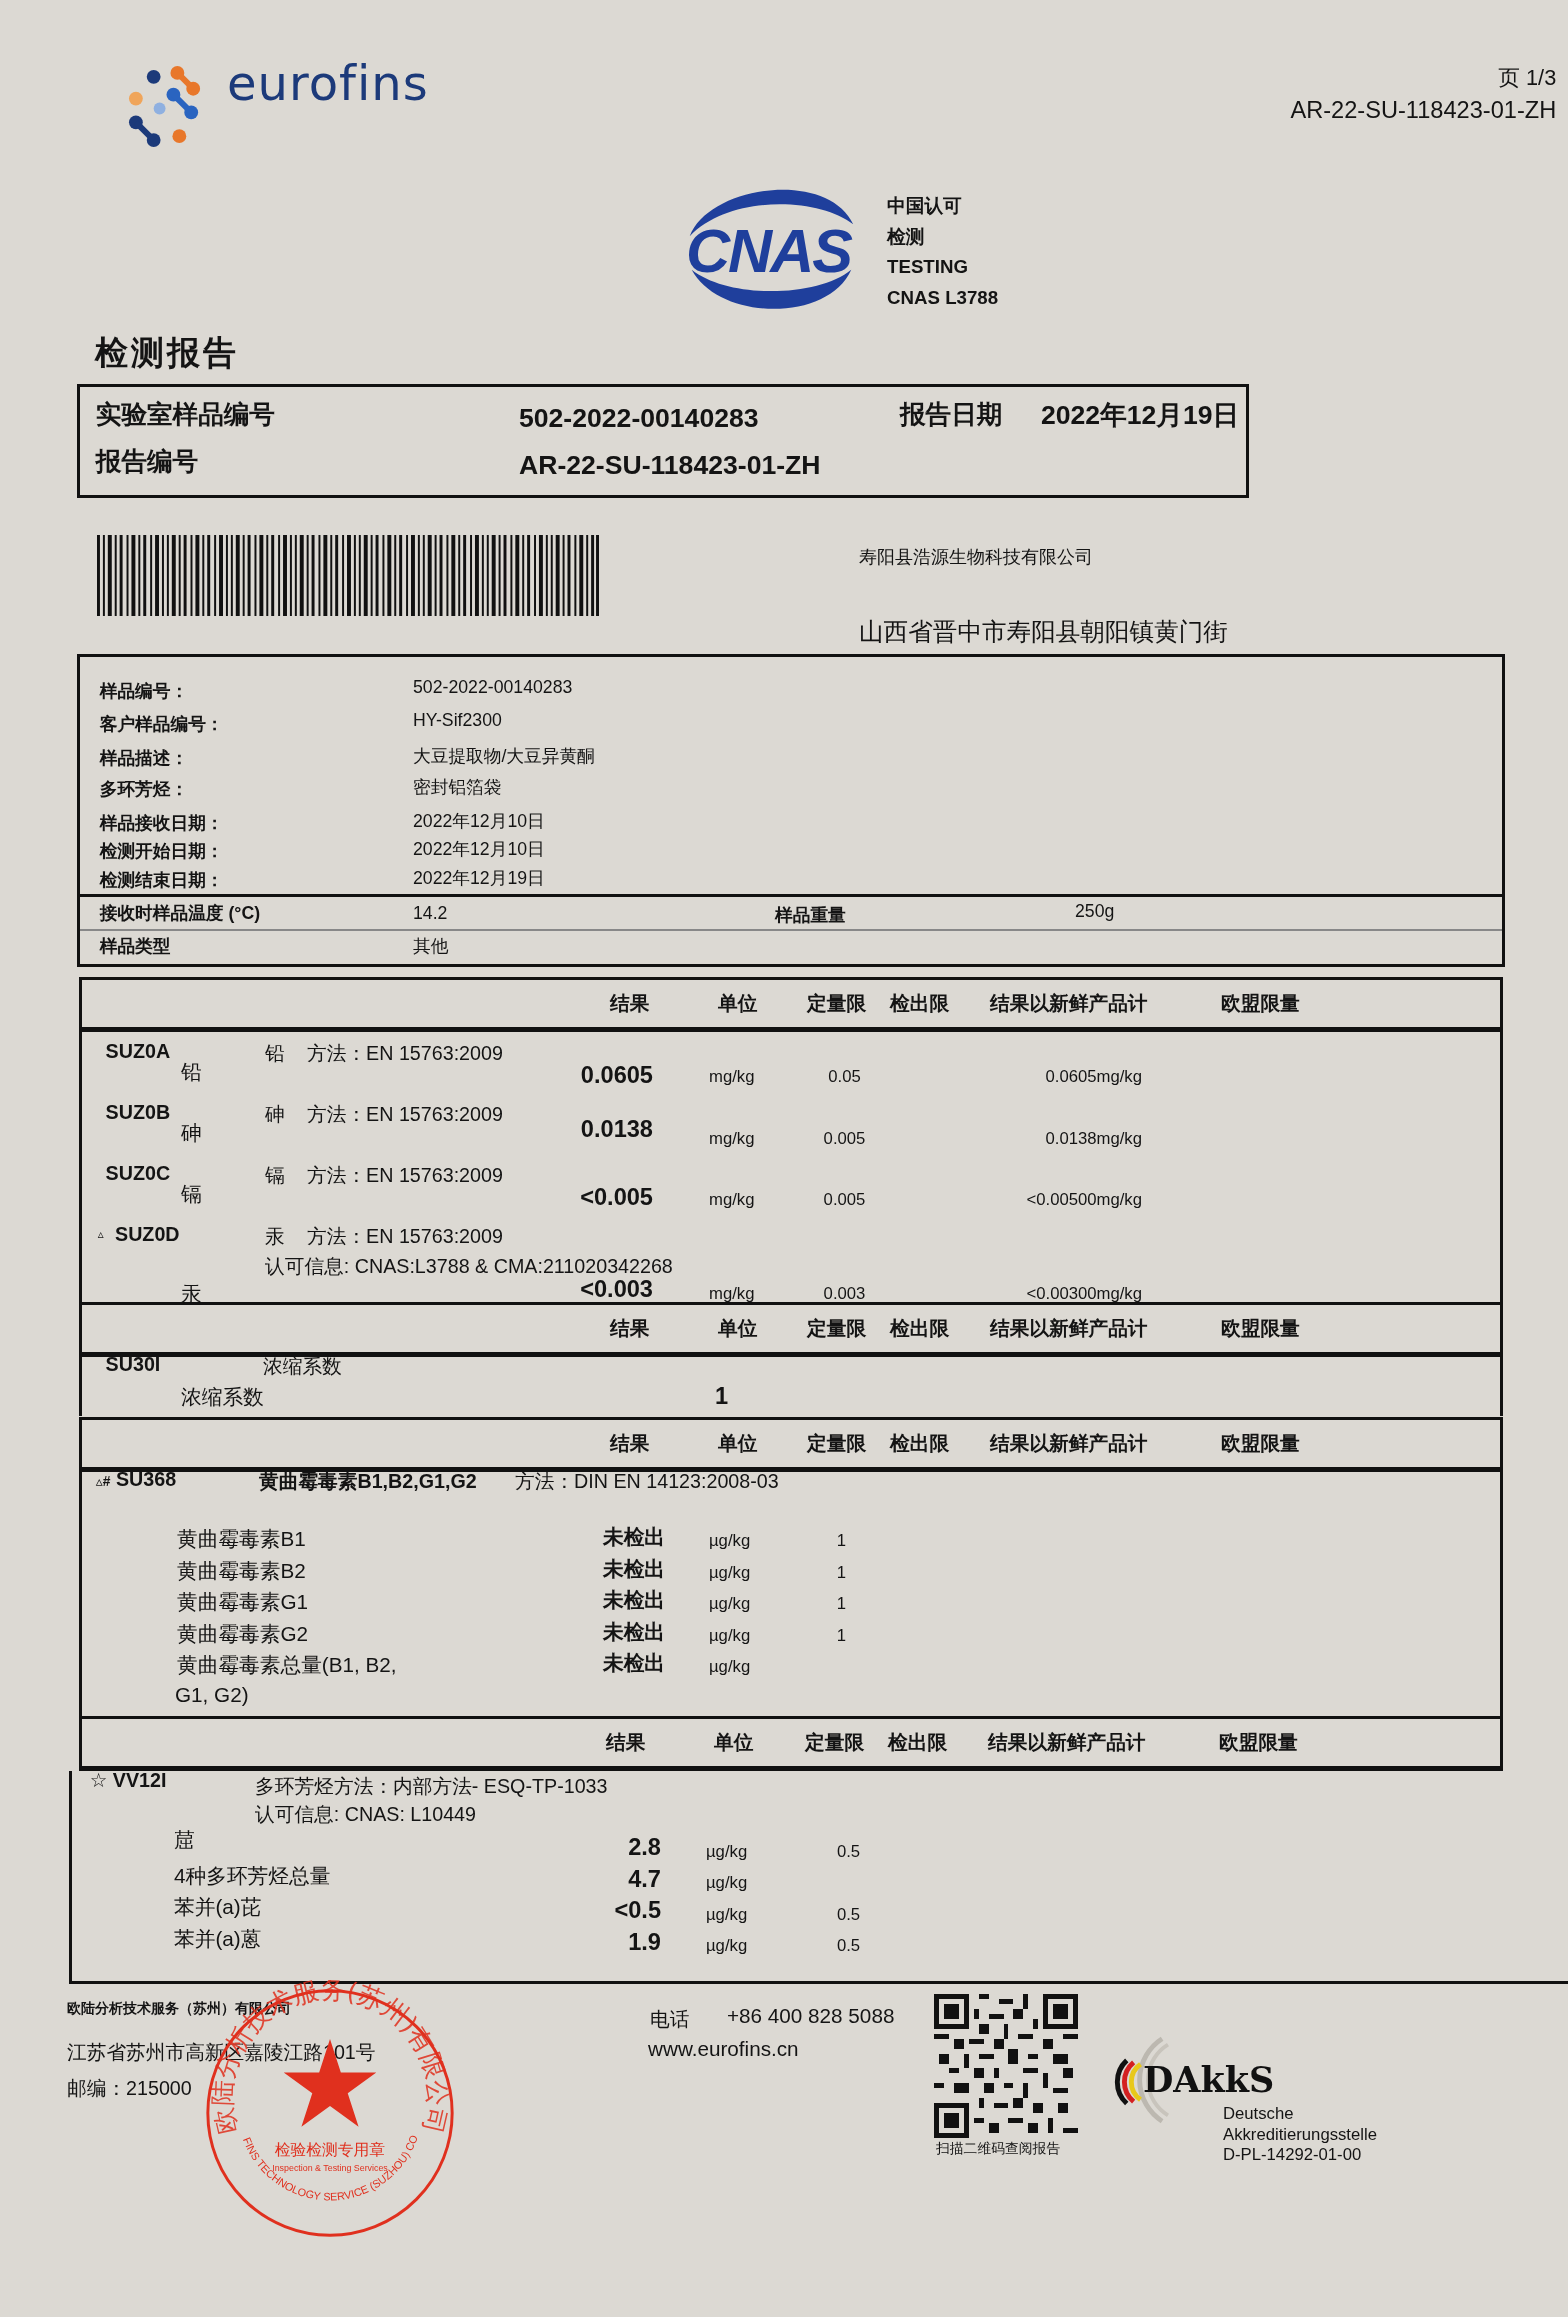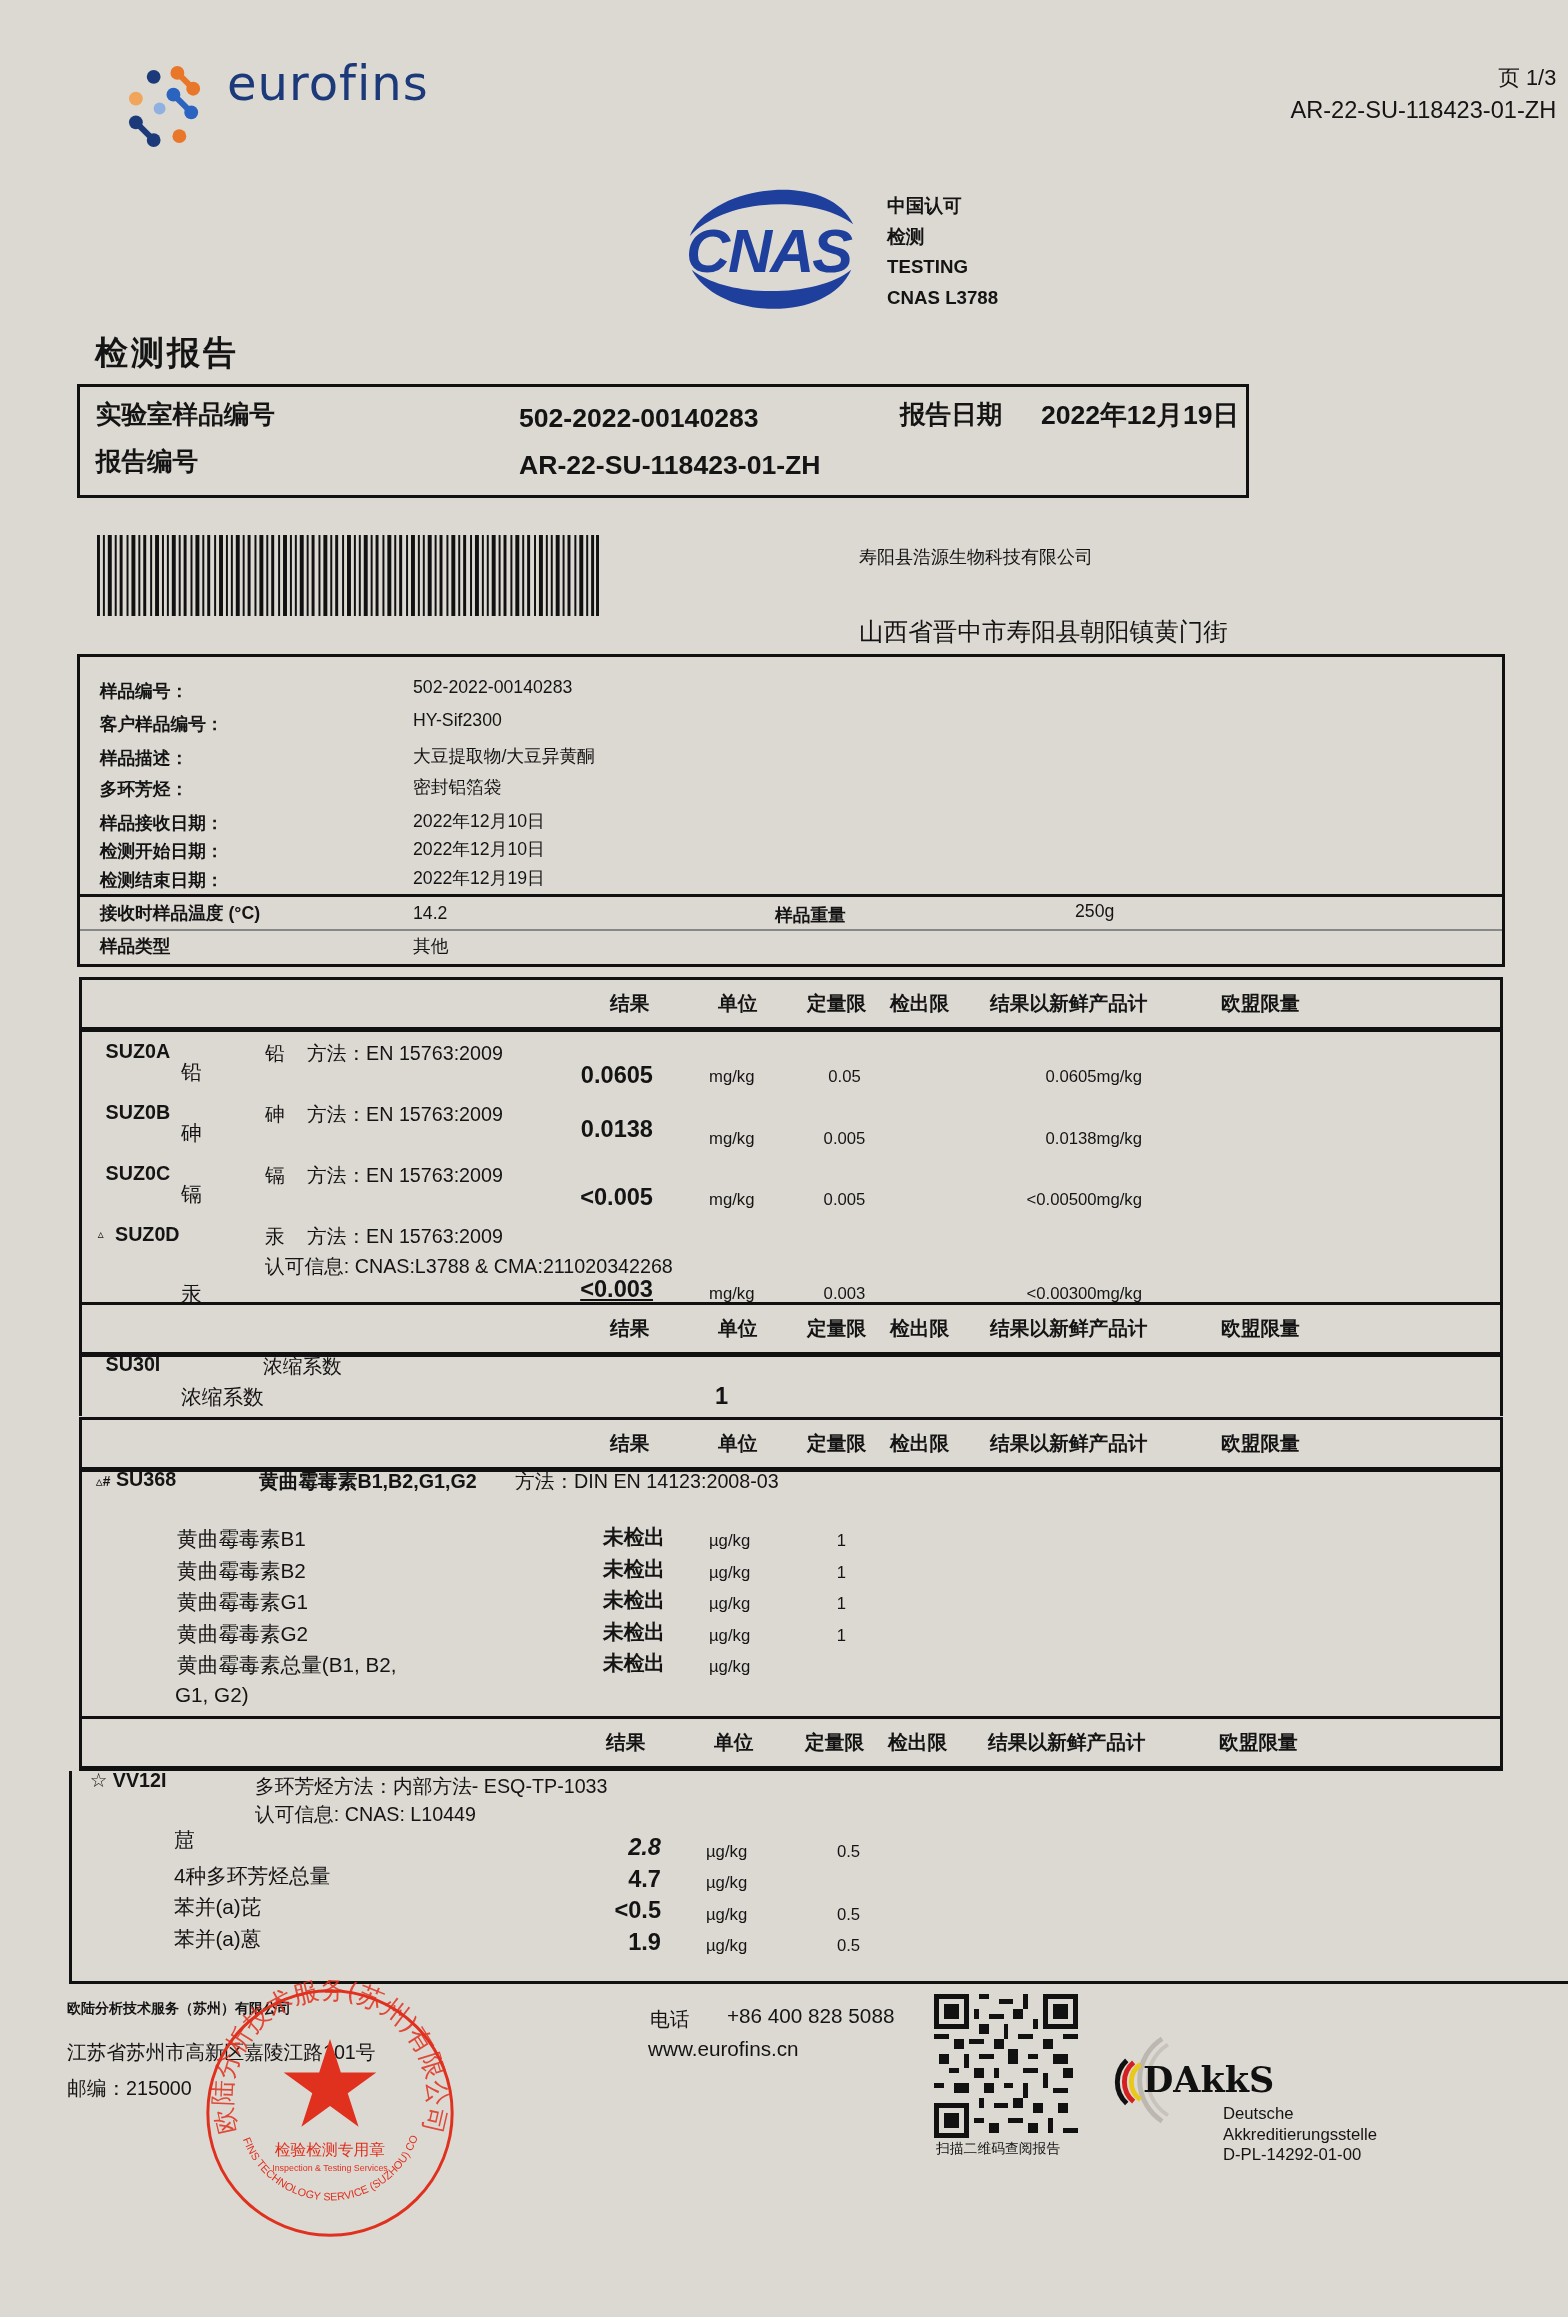--- a/index.html
+++ b/index.html
@@ -265,21 +265,21 @@
   <div class="unit" style="left:627px;top:158px;">mg/kg</div>
   <div class="loq" style="left:723px;top:158px;">0.005</div>
   <div class="fresh" style="left:843px;top:158px;">&lt;0.00500mg/kg</div>
 
   <div class="txt" style="left:15.8px;top:195px;font-size:11.8px;">▵</div>
   <div class="code" style="left:33px;top:191px;">SUZ0D</div>
   <div class="txt" style="left:183px;top:191px;">汞</div>
   <div class="txt" style="left:225px;top:191px;">方法：EN 15763:2009</div>
   <div class="txt" style="left:183px;top:221px;">认可信息: CNAS:L3788 &amp; CMA:211020342268</div>
   <div class="analyte" style="left:99px;top:248px;">汞</div>
-  <div class="result" style="left:453px;top:244px;text-decoration:underline;">&lt;0.003</div>
+  <div class="result" style="left:453px;top:244px;">&lt;0.003</div>
   <div class="unit" style="left:627px;top:252px;">mg/kg</div>
   <div class="loq" style="left:723px;top:252px;">0.003</div>
   <div class="fresh" style="left:843px;top:252px;">&lt;0.00300mg/kg</div>
 </div>
 
 <div class="hdr-row" style="top:1302px;">
   <div class="hdr-cell" style="left:528px;">结果</div>
   <div class="hdr-cell" style="left:636px;">单位</div>
   <div class="hdr-cell" style="left:725px;">定量限</div>
   <div class="hdr-cell" style="left:808px;">检出限</div>
@@ -340,21 +340,21 @@
   <div class="hdr-cell" style="left:906px;">结果以新鲜产品计</div>
   <div class="hdr-cell" style="left:1137px;">欧盟限量</div>
 </div>
 <div class="res-box" style="top:1771px;height:213px;left:69px;width:1508px;border-bottom:3px solid #111;">
   <div class="code" style="left:17.7px;top:-2px;"><span>☆</span> <span>VV12I</span></div>
   <div class="txt" style="left:183px;top:2px;">多环芳烃</div>
   <div class="txt" style="left:262px;top:2px;">方法：内部方法- ESQ-TP-1033</div>
   <div class="txt" style="left:183px;top:29.6px;">认可信息: CNAS: L10449</div>
 
   <div class="analyte" style="left:102px;top:55px;">䓛</div>
-  <div class="result" style="left:471px;top:63px;font-style:italic;">2.8</div>
+  <div class="result" style="left:471px;top:63px;">2.8</div>
   <div class="unit" style="left:634px;top:71px;">µg/kg</div>
   <div class="loq" style="left:737px;top:71px;">0.5</div>
 
   <div class="analyte" style="left:102px;top:91px;">4种多环芳烃总量</div>
   <div class="result" style="left:471px;top:95px;">4.7</div>
   <div class="unit" style="left:634px;top:102px;">µg/kg</div>
 
   <div class="analyte" style="left:102px;top:122px;">苯并(a)芘</div>
   <div class="result" style="left:471px;top:126px;">&lt;0.5</div>
   <div class="unit" style="left:634px;top:134px;">µg/kg</div>

